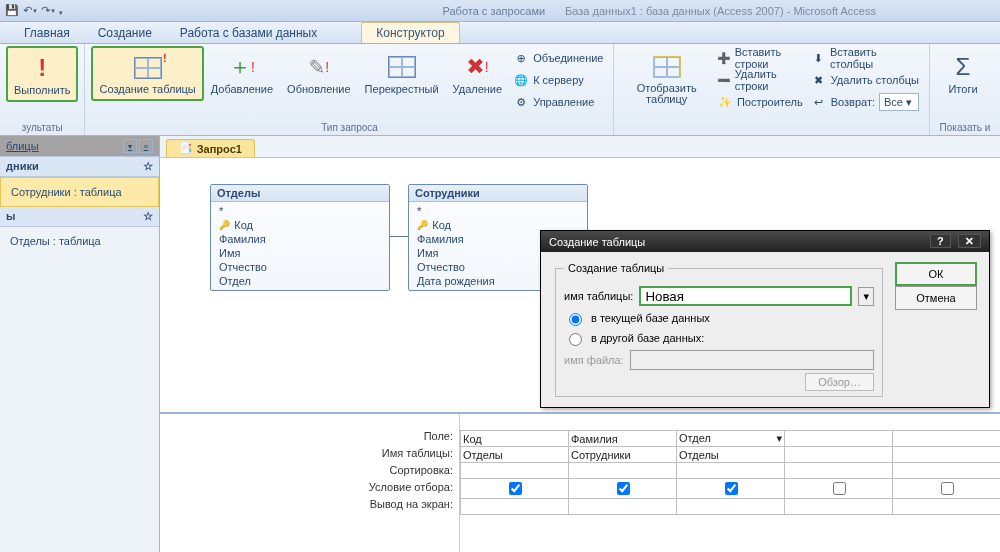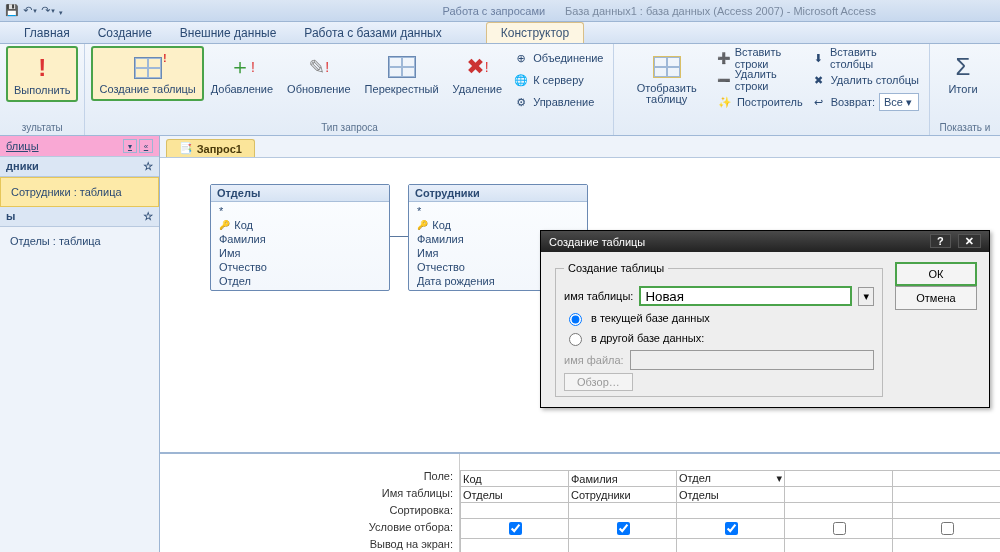--- a/index.html
+++ b/index.html
@@ -85,21 +85,21 @@
   .sbtn .s-icon { width: 16px; height: 16px; display: inline-flex; align-items: center; justify-content: center; }
   .return-box { border: 1px solid #9db5d3; background: #fff; padding: 0 4px; height: 18px; display: flex; align-items: center; min-width: 40px; }
   
   .leftnav {
     position: absolute;
     top: 136px; left: 0; width: 160px; bottom: 0;
     background: #eef3fa;
     border-right: 1px solid #9db5d3;
   }
   .nav-header {
-    background: #f9a8d4;
+    background: #a3a3a3;
     padding: 3px 6px;
     color: #2b4a73;
     display: flex; justify-content: space-between; align-items: center;
     border-bottom: 1px solid #b8c9df;
     text-decoration: underline;
   }
   .nav-section-hdr {
     background: #dbe6f4;
     color: #2b4a73;
     font-weight: bold;
@@ -140,21 +140,21 @@
   .tablebox .tb-title { background: linear-gradient(#e8effa, #d6e3f3); border-bottom: 1px solid #a8bed9; padding: 2px 6px; font-weight: bold; }
   .tablebox .tb-body { padding: 2px 8px; }
   .tb-row { padding: 1px 0; display: flex; align-items: center; gap: 4px; }
   .key::before { content: "🔑"; font-size: 9px; }
   .join-line {
     position: absolute;
     height: 1px; background: #5a789f;
   }
   
   .bottom-split {
-    height: 100px;
+    height: 140px;
     border-top: 2px solid #9db5d3;
     background: #fff;
     display: flex;
   }
   .grid-labels {
     width: 300px;
     border-right: 1px solid #ccc;
     text-align: right;
     padding: 16px 6px 0 0;
     color: #333;
@@ -193,21 +193,21 @@
   .dlg-body { padding: 10px 12px; background: #eee; display: flex; gap: 10px; }
   .dlg-left { flex: 1; }
   .fieldset { border: 1px solid #bbb; padding: 8px; }
   .fieldset legend { padding: 0 4px; }
   .frow { display: flex; align-items: center; gap: 6px; margin: 4px 0; }
   .frow input[type=text] { flex: 1; height: 20px; border: 1px solid #999; padding: 0 4px; }
   .green-box { border: 2px solid #4aa34a !important; }
   .dlg-right { width: 82px; display: flex; flex-direction: column; }
   .dlg-btn { height: 24px; border: 1px solid #999; background: #f4f4f4; display: flex; align-items: center; justify-content: center; }
   .dlg-btn.green-box { border: 2px solid #4aa34a; }
-  .browse-row { text-align: left; margin-top: 6px; }
+  .browse-row { text-align: right; margin-top: 6px; }
   .browse-btn { border: 1px solid #bbb; background: #f4f4f4; padding: 2px 12px; color: #999; }
   .disabled-text { color: #999; }
   
   .icon-exclaim { color: #d33; font-weight: bold; font-size: 24px; }
   .grid-ic { width: 28px; height: 22px; border: 1px solid #6a89b3; display: grid; grid-template-columns: 1fr 1fr; grid-template-rows: 1fr 1fr; }
   .grid-ic div { border: 1px solid #9fb8d7; }
   .collapse-btn { border: 1px solid #9db5d3; width: 14px; height: 14px; display: flex; align-items: center; justify-content: center; font-size: 8px; }
 </style>
 </head>
 <body>
@@ -219,21 +219,20 @@
     <span class="icon-redo drop">↷</span>
     <span class="drop"></span>
   </div>
   <span class="title-context">Работа с запросами</span>
   <span class="title-app">База данных1 : база данных (Access 2007) - Microsoft Access</span>
 </div>
 
 <div class="ribbon-tabs">
   <div class="ribbon-tab">Главная</div>
   <div class="ribbon-tab">Создание</div>
-  <div class="ribbon-tab">Внешние данные</div>
   <div class="ribbon-tab">Работа с базами данных</div>
   <div class="ribbon-tab active" style="margin-left: 30px;">Конструктор</div>
 </div>
 
 <div class="ribbon">
   <div class="group">
     <div class="group-body">
       <div class="vbtn green-hl">
         <div class="big-icon icon-exclaim">!</div>
         <span>Выполнить</span>

